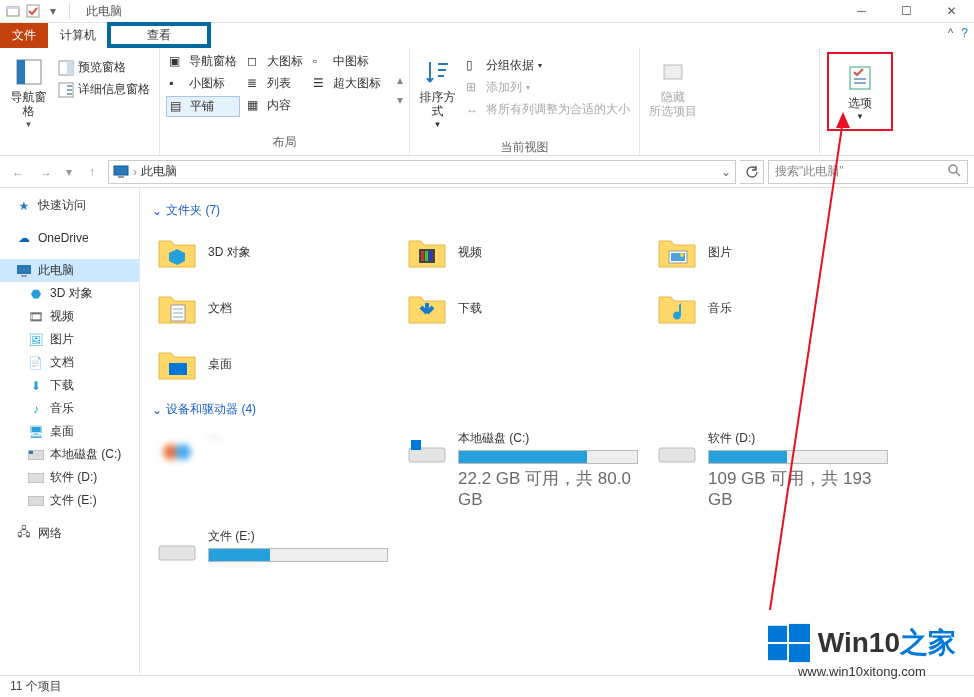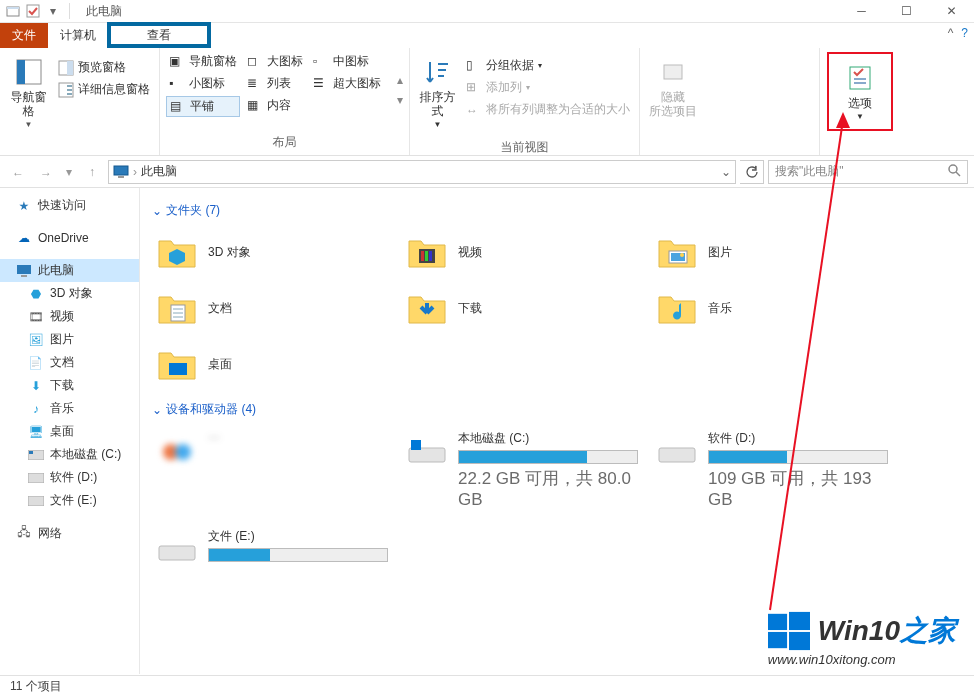--- a/index.html
+++ b/index.html
@@ -64,21 +64,21 @@
 .drive-info { flex: 1; }
 .drive-bar { width: 180px; height: 14px; border: 1px solid #bcbcbc; margin: 3px 0; background: #eee; position: relative; }
 .drive-fill { height: 100%; background: #26a0da; }
 .drive-sub { color: #6b6b6b; font-size: 17px; }
 .blur { filter: blur(3px); }
 
 
 .statusbar { position: absolute; bottom: 0; left: 0; right: 0; height: 22px; border-top: 1px solid #e1e1e1; display: flex; align-items: center; padding: 0 10px; font-size: 12px; color: #444; }
 
 
-.watermark { position: absolute; right: 18px; bottom: 30px; text-align: left; font-style: italic; }
+.watermark { position: absolute; right: 18px; bottom: 18px; text-align: center; }
 .wm-logo { display: flex; align-items: center; gap: 8px; justify-content: flex-end; }
 .wm-win { width: 42px; height: 42px; }
 .wm-txt { font-size: 28px; font-weight: bold; }
 .wm-txt .zh { color: #0078d7; }
 .wm-url { font-size: 13px; color: #333; }
 
 
 .arrow-svg { position: absolute; left: 0; top: 0; pointer-events: none; }
 
 

